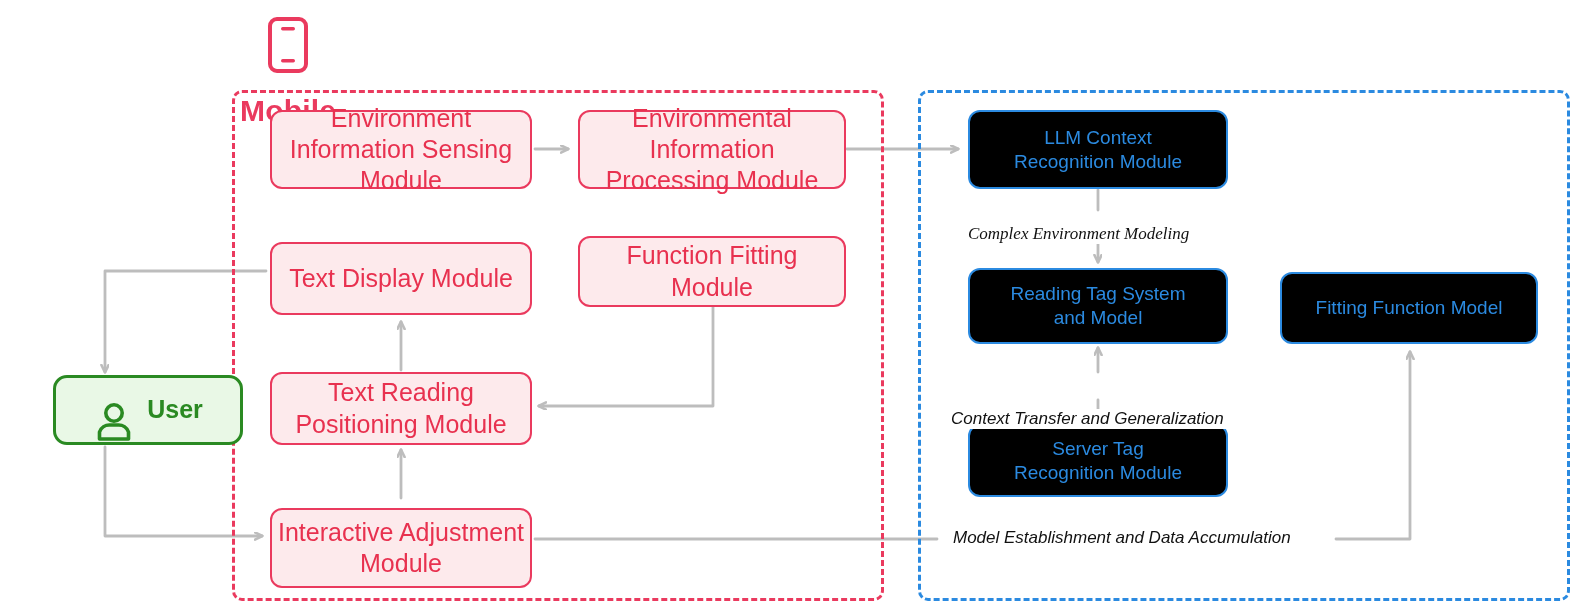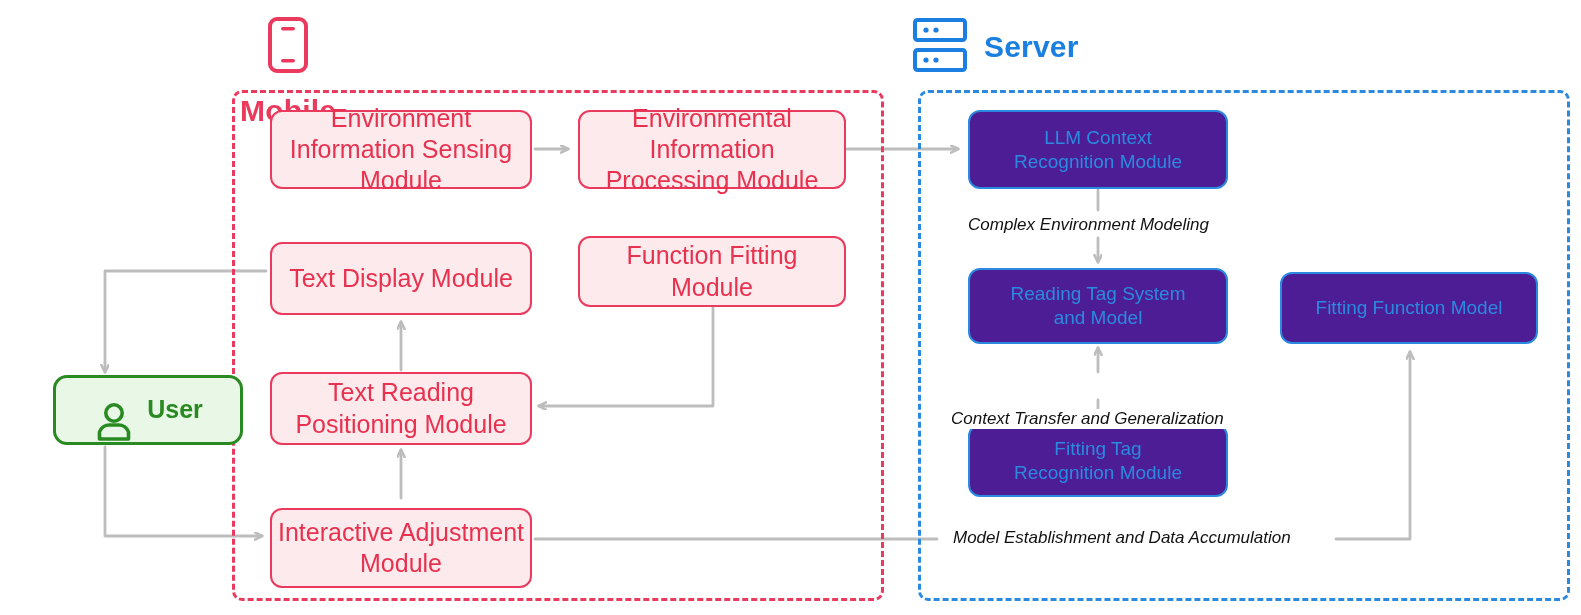--- a/index.html
+++ b/index.html
@@ -19,21 +19,21 @@
   .hdr-mobile .ttl{color:#ea3a5e;}
   .hdr-server{left:912px;top:16px;}
   .hdr-server .ttl{color:#1a7fe0;}
 
   .node{position:absolute;box-sizing:border-box;border-radius:12px;
         display:flex;align-items:center;justify-content:center;
         text-align:center;line-height:1.25;white-space:pre-line;}
 
   .node.pink{background:#fdeaec;border:2px solid #ea3a5e;color:#e8314f;
              font-size:25px;}
-  .node.blue{background:#4c1d95;border:2px solid #2b8ae0;color:#2b8ae0;
+  .node.blue{background:#000000;border:2px solid #2b8ae0;color:#2b8ae0;
              font-size:19px;}
   .node.green{background:#e9f8e6;border:3px solid #2a8a22;color:#2a8a22;
               font-size:25px;font-weight:bold;gap:12px;border-radius:14px;}
 
   .edge-label{position:absolute;font-style:italic;font-size:17px;color:#111;
               white-space:nowrap;background:#fff;padding:0 5px;}
 
   svg#wires{position:absolute;left:0;top:0;width:1581px;height:615px;
             pointer-events:none;}
 </style>
@@ -82,33 +82,20 @@
     <span>
       <svg width="42" height="58" viewBox="0 0 42 58">
         <rect x="3" y="3" width="36" height="52" rx="7" ry="7" fill="none" stroke="#ea3a5e" stroke-width="4"></rect>
         <rect x="14" y="11" width="14" height="3.4" rx="1.7" fill="#ea3a5e"></rect>
         <rect x="14" y="43" width="14" height="3.4" rx="1.7" fill="#ea3a5e"></rect>
       </svg>
     </span>
     <span class="ttl">Mobile</span>
   </div>
 
-  <div class="zone-header hdr-server">
-    <span>
-      <svg width="56" height="58" viewBox="0 0 56 58">
-        <rect x="3" y="4" width="50" height="20" rx="2.5" fill="none" stroke="#1a7fe0" stroke-width="4"></rect>
-        <rect x="3" y="34" width="50" height="20" rx="2.5" fill="none" stroke="#1a7fe0" stroke-width="4"></rect>
-        <circle cx="14" cy="14" r="2.6" fill="#1a7fe0"></circle>
-        <circle cx="24" cy="14" r="2.6" fill="#1a7fe0"></circle>
-        <circle cx="14" cy="44" r="2.6" fill="#1a7fe0"></circle>
-        <circle cx="24" cy="44" r="2.6" fill="#1a7fe0"></circle>
-      </svg>
-    </span>
-    <span class="ttl">Server</span>
-  </div>
 
   <div class="node green" style="left:8px;top:375px;width:190px;height:70px;margin-left:45px;">
     <span>
       <svg width="42" height="40" viewBox="0 0 42 40">
         <circle cx="21" cy="11" r="8.2" fill="none" stroke="#2a8a22" stroke-width="3.6"></circle>
         <path d="M6.5,37 L6.5,30 A10.5,10.5 0 0 1 17,23 L25,23 A10.5,10.5 0 0 1 35.5,30 L35.5,37 Z" fill="none" stroke="#2a8a22" stroke-width="3.6" stroke-linejoin="round"></path>
       </svg>
     </span>
     <span>User</span>
   </div>
@@ -152,23 +139,23 @@
   <div class="node blue" style="left:968px;top:268px;width:260px;height:76px;">
     <span>Reading Tag System
 and Model</span>
   </div>
 
   <div class="node blue" style="left:1280px;top:272px;width:258px;height:72px;">
     <span>Fitting Function Model</span>
   </div>
 
   <div class="node blue" style="left:968px;top:424px;width:260px;height:73px;">
-    <span>Fitting Tag
+    <span>Server Tag
 Recognition Module</span>
   </div>
 
-  <div class="edge-label" style="left:963px;top:215px;">Complex Environment Modeling</div>
+  <div class="edge-label" style="left:963px;top:224px;font-family:Liberation Serif, serif;">Complex Environment Modeling</div>
 
   <div class="edge-label" style="left:946px;top:375px;margin-top:34px;">Context Transfer and Generalization</div>
 
   <div class="edge-label" style="left:948px;top:528px;">Model Establishment and Data Accumulation</div>
 
 </div>
 
 </body></html>

